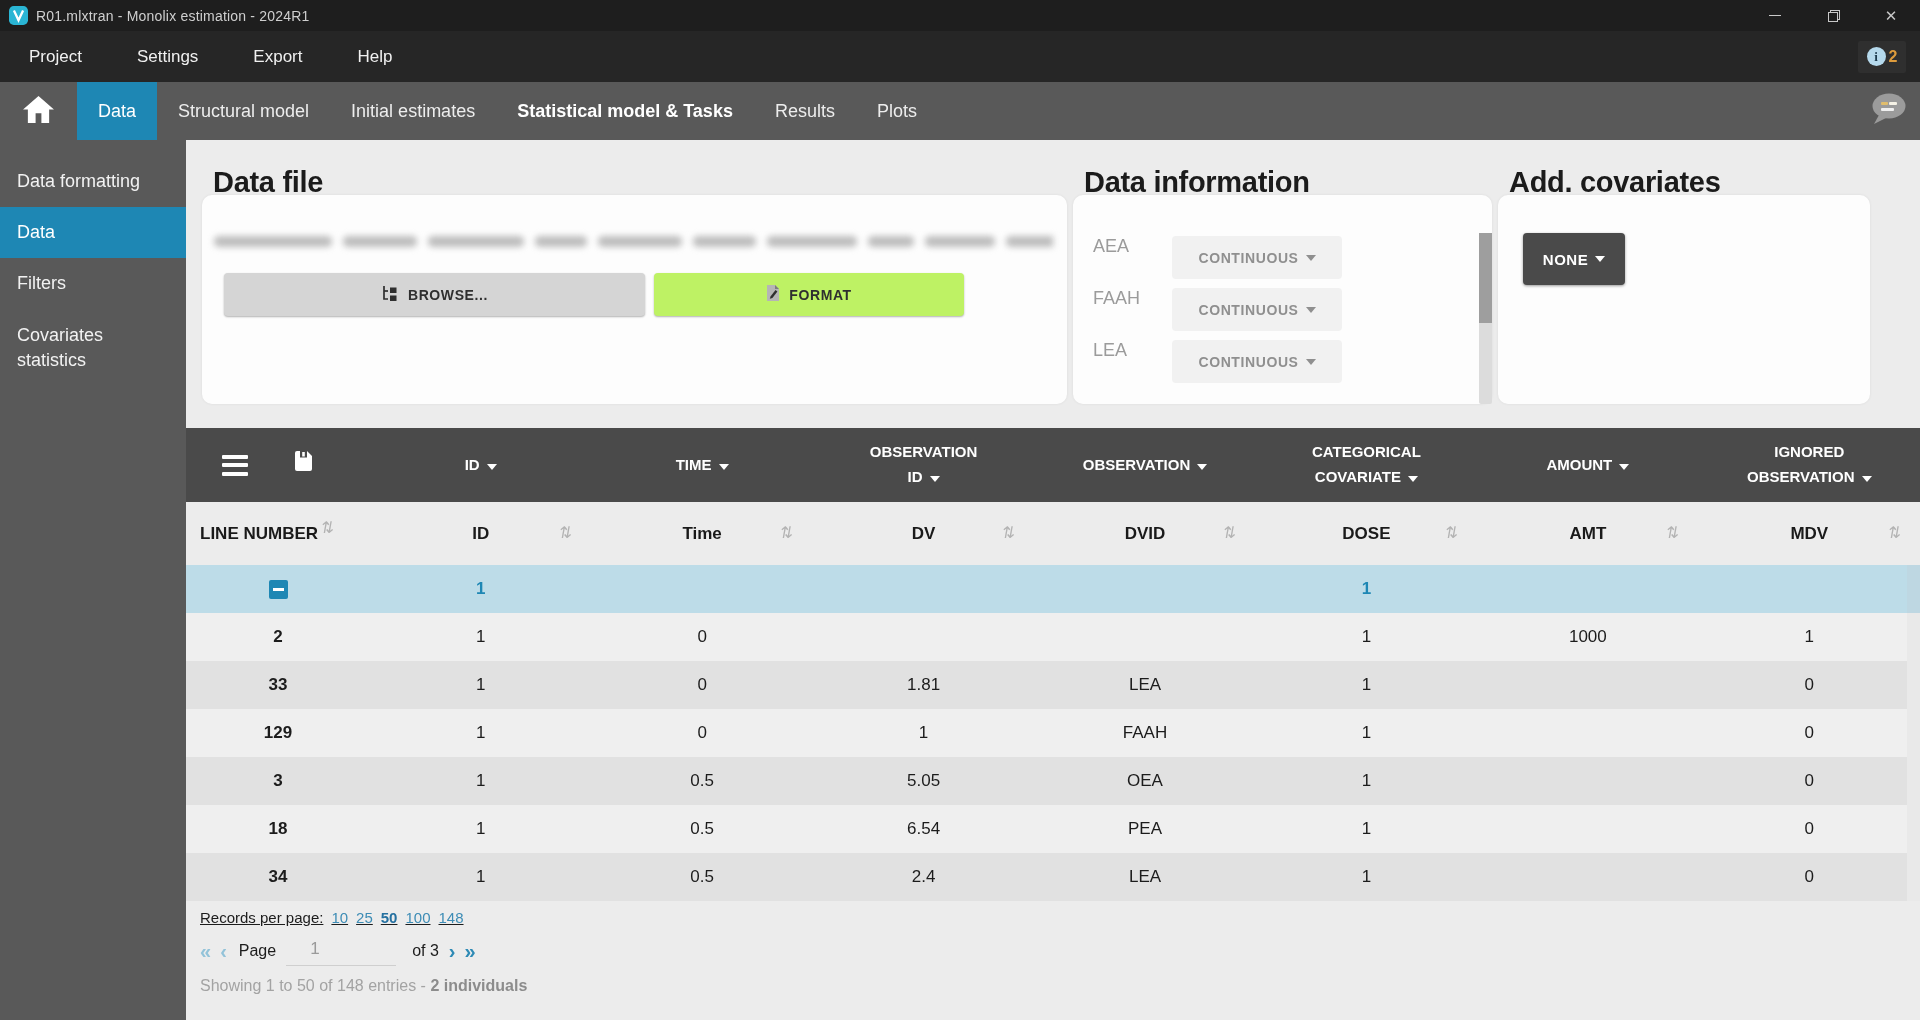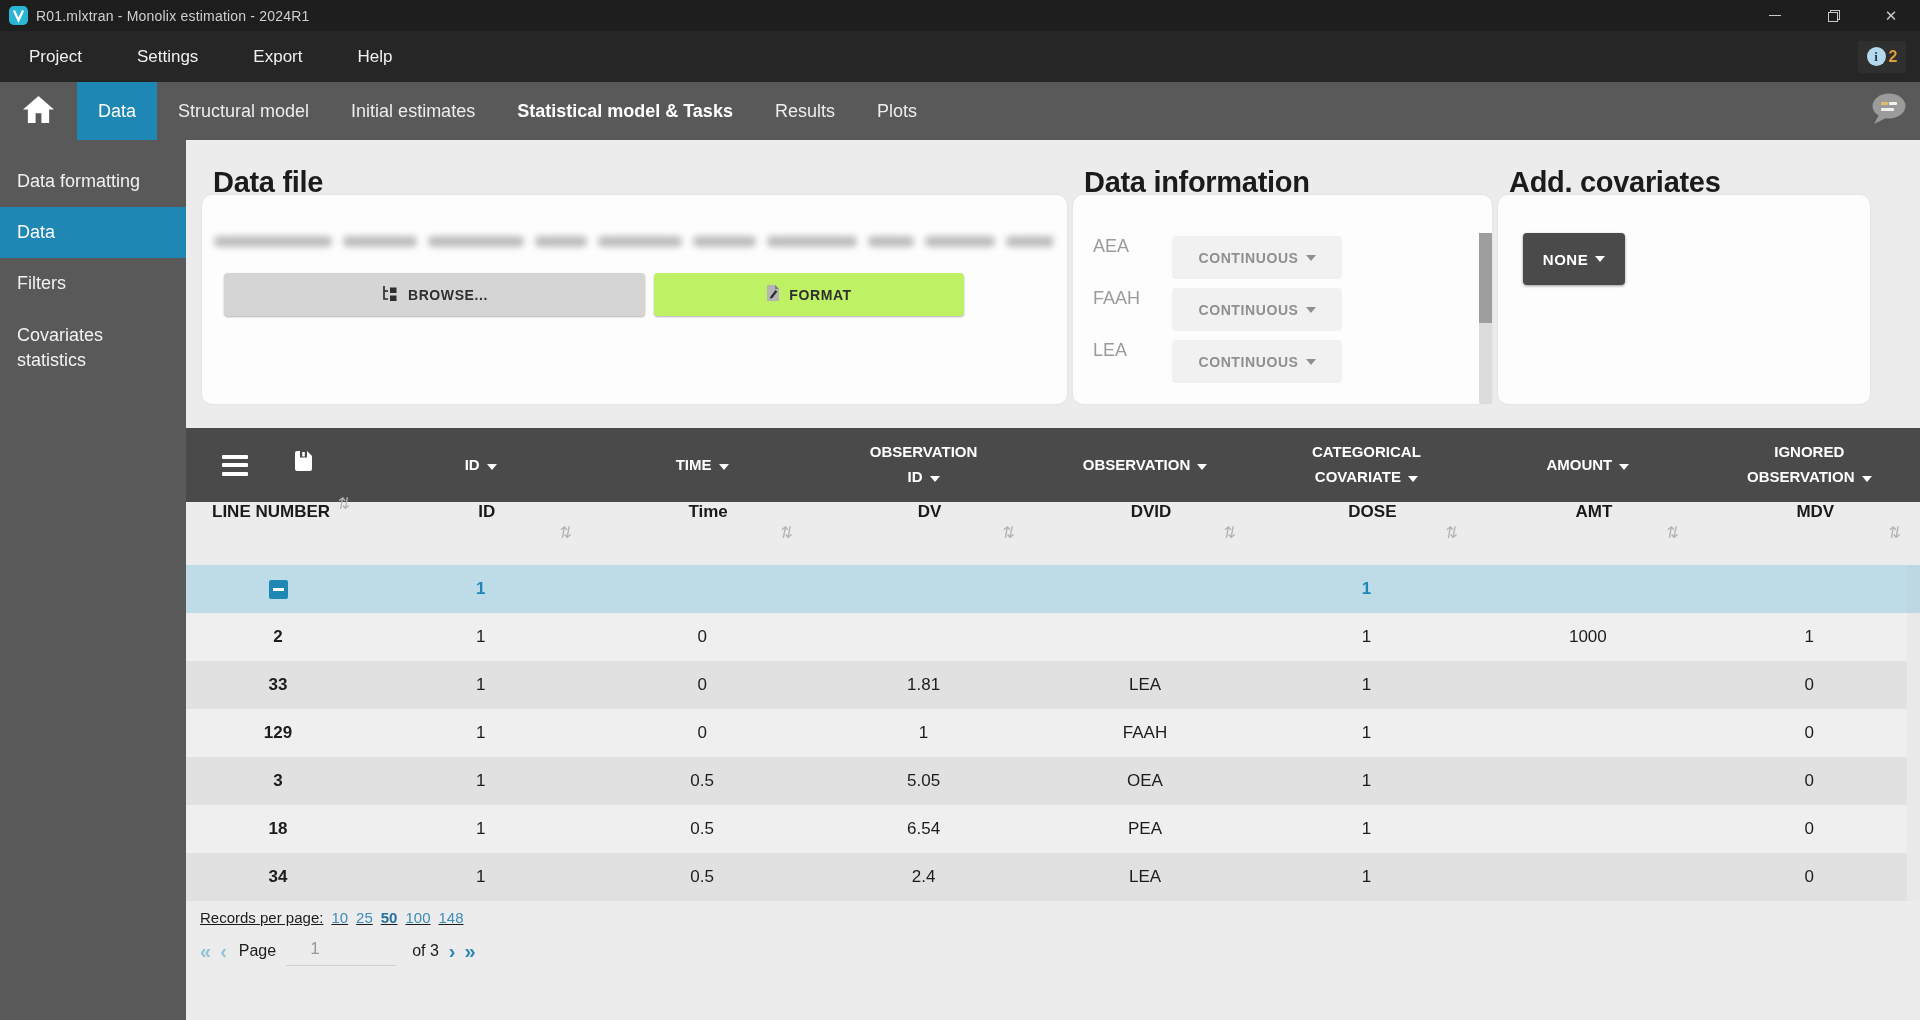--- a/index.html
+++ b/index.html
@@ -71,21 +71,21 @@
   .thead { height:74px; background:#4a4a4a; color:#fff; }
   .th { display:flex; align-items:center; justify-content:center; text-align:center; font-weight:bold; font-size:15px; line-height:1.65; }
   .th-icons { display:flex; align-items:center; justify-content:flex-start; gap:47px; padding-left:36px; }
   .gh { display:inline; }
   .w120 .gh-wrap { max-width:122px; } .w145 .gh-wrap { max-width:148px; } .w165 .gh-wrap { max-width:168px; }
   .gh-wrap { display:inline-block; }
   .ham { display:flex; flex-direction:column; gap:4.5px; }
   .ham i { display:block; width:26px; height:4px; background:#fff; border-radius:1px; }
 
   .tsub { height:63px; background:#ececec; color:#1a1a1a; font-weight:bold; font-size:17px; }
-  .sub-cell { position:relative; display:flex; justify-content:center;margin-left:12px; }
+  .sub-cell { position:relative; display:flex; align-items:center; justify-content:center; }
   .sub-cell .sort { position:absolute; right:19px; top:50%; transform:translateY(-58%) skewX(-10deg); }
   .sub-cell.first { justify-content:flex-start; padding-left:14px; }
   .sub-cell.first .sort { position:static; transform:translateY(-6px) skewX(-10deg); margin-left:3px; }
   .sort { color:#b3b3b3; font-size:16px; font-weight:normal; line-height:1; }
 
   .tr { height:48px; align-items:center; text-align:center; font-size:17px; color:#1c1c1c; }
   .tr > div:first-child { font-weight:bold; }
   .tr.odd { background:#efefef; }
   .tr.even { background:#e1e1e1; }
   .tr.selected { background:#bddce8; color:#1e87b4; font-weight:bold; }
@@ -424,15 +424,18 @@
       </div>
       <div class="pagenav">
         <span class="nav-arrow pale">«</span>
         <span class="nav-arrow pale">‹</span>
         <span class="page-label">Page</span>
         <input class="page-input" value="1" style="">
         <span class="of-label">of 3</span>
         <span class="nav-arrow strong-blue">›</span>
         <span class="nav-arrow strong-blue">»</span>
       </div>
+      <div class="showing">
+        <span>Showing 1 to 50 of 148 entries - </span><b>2 individuals</b>
+      </div>
     </div>
   </main>
 </div>
 
 </body></html>

